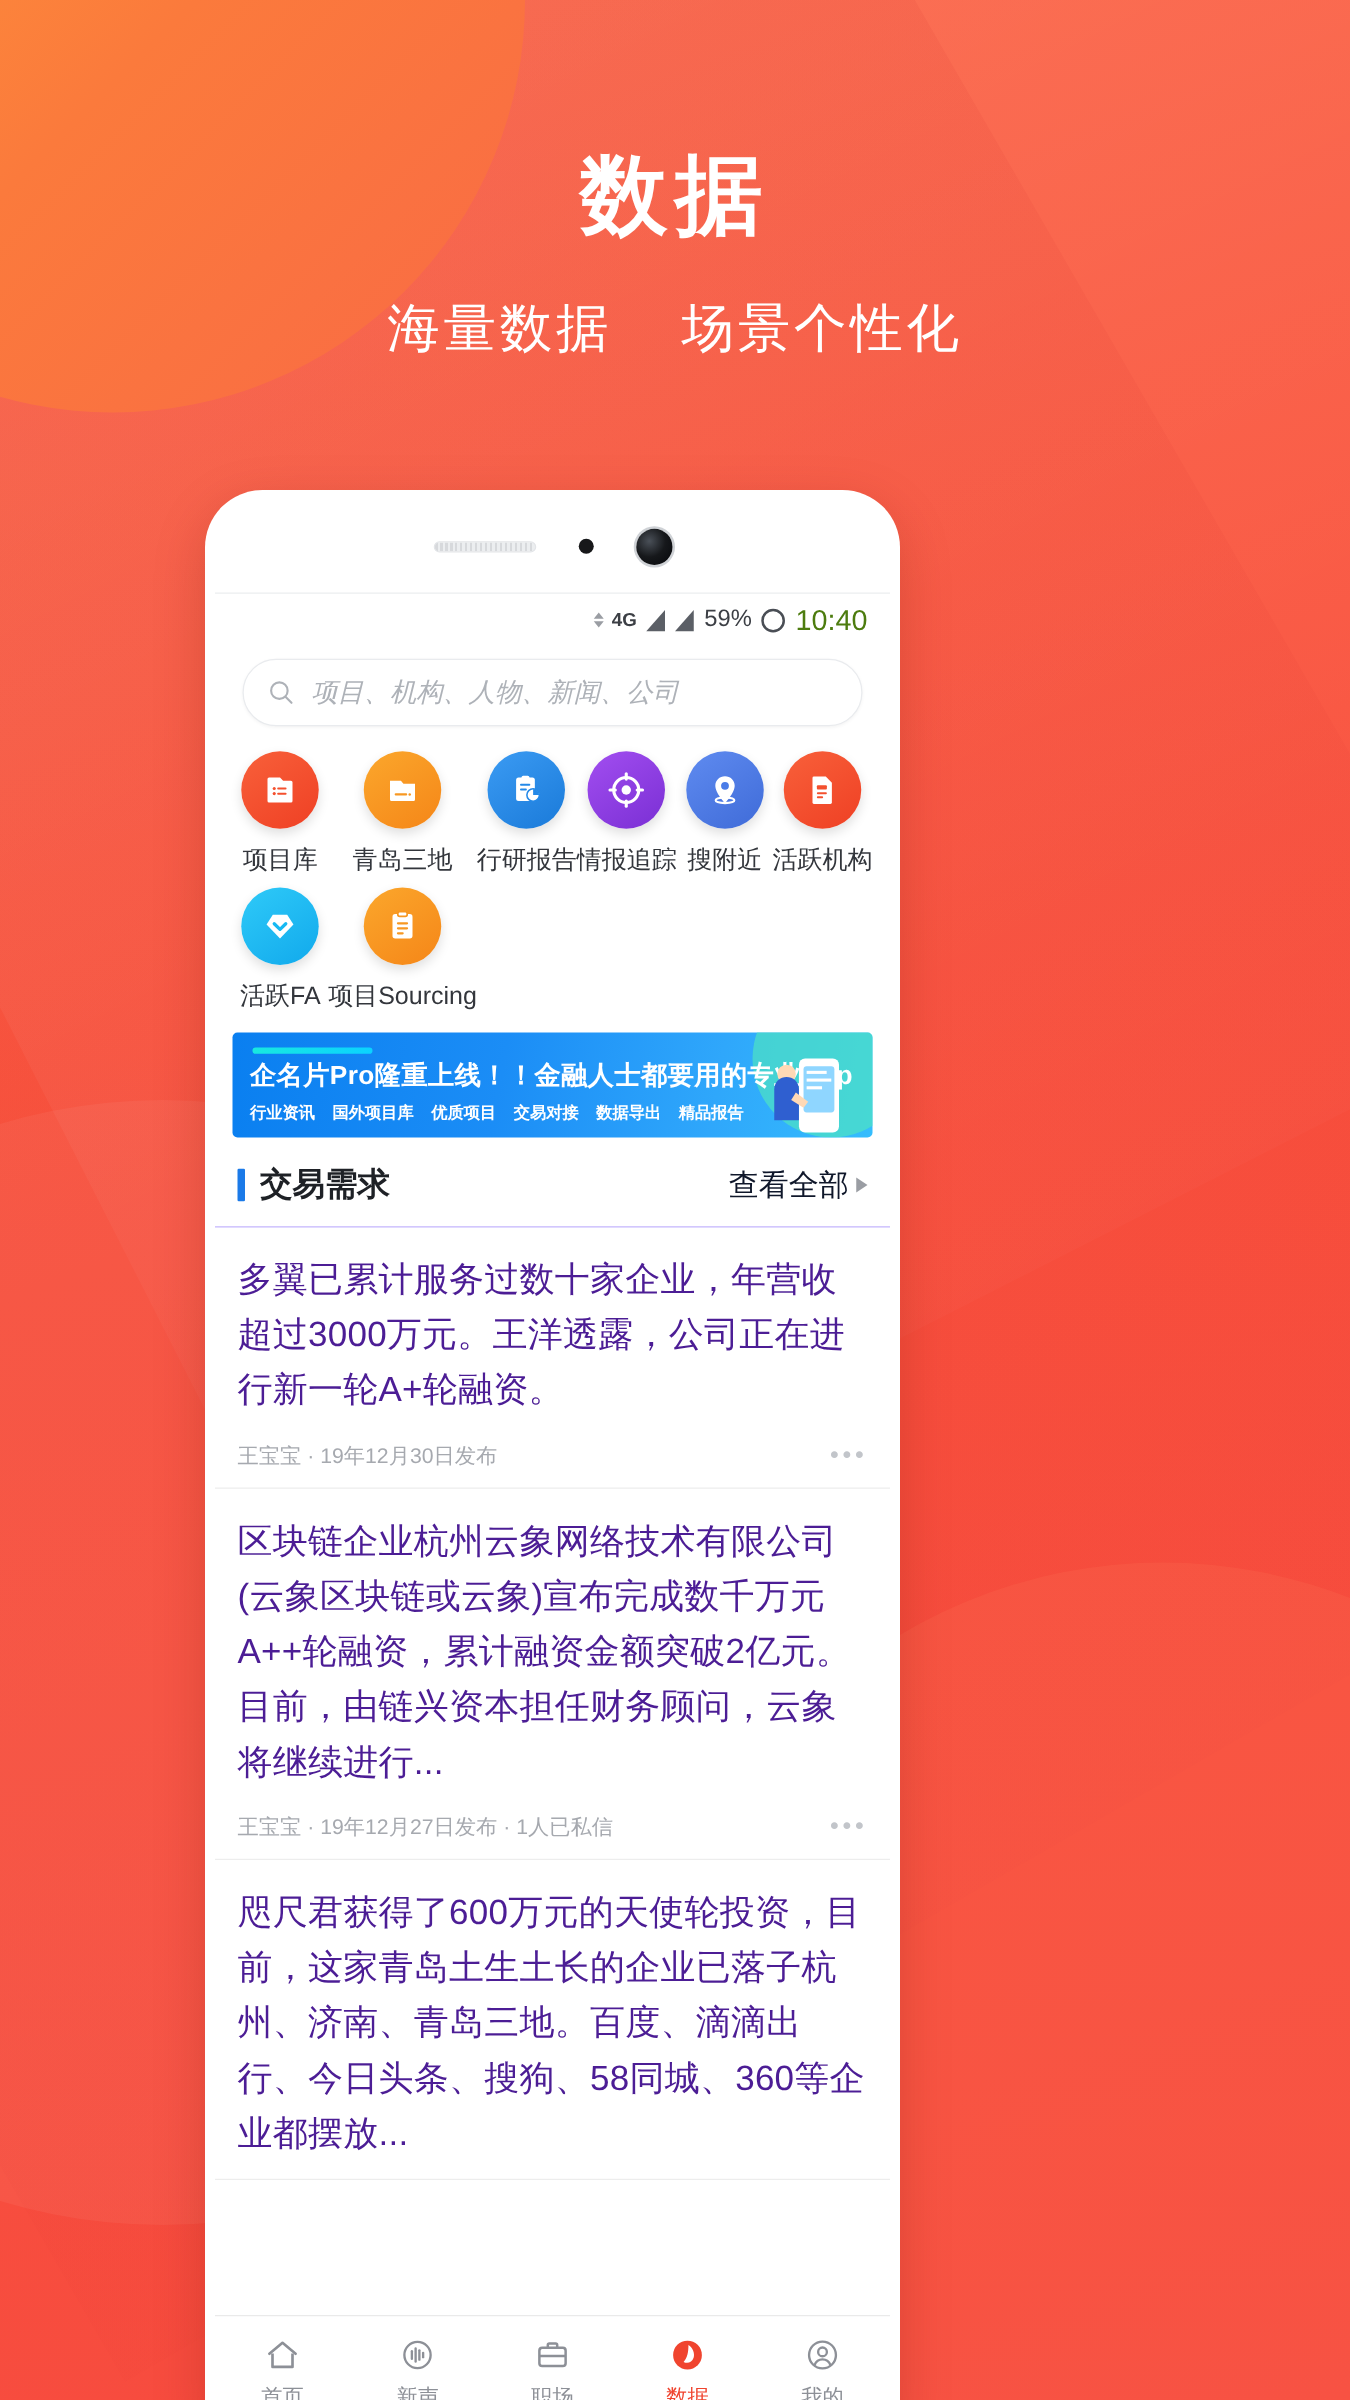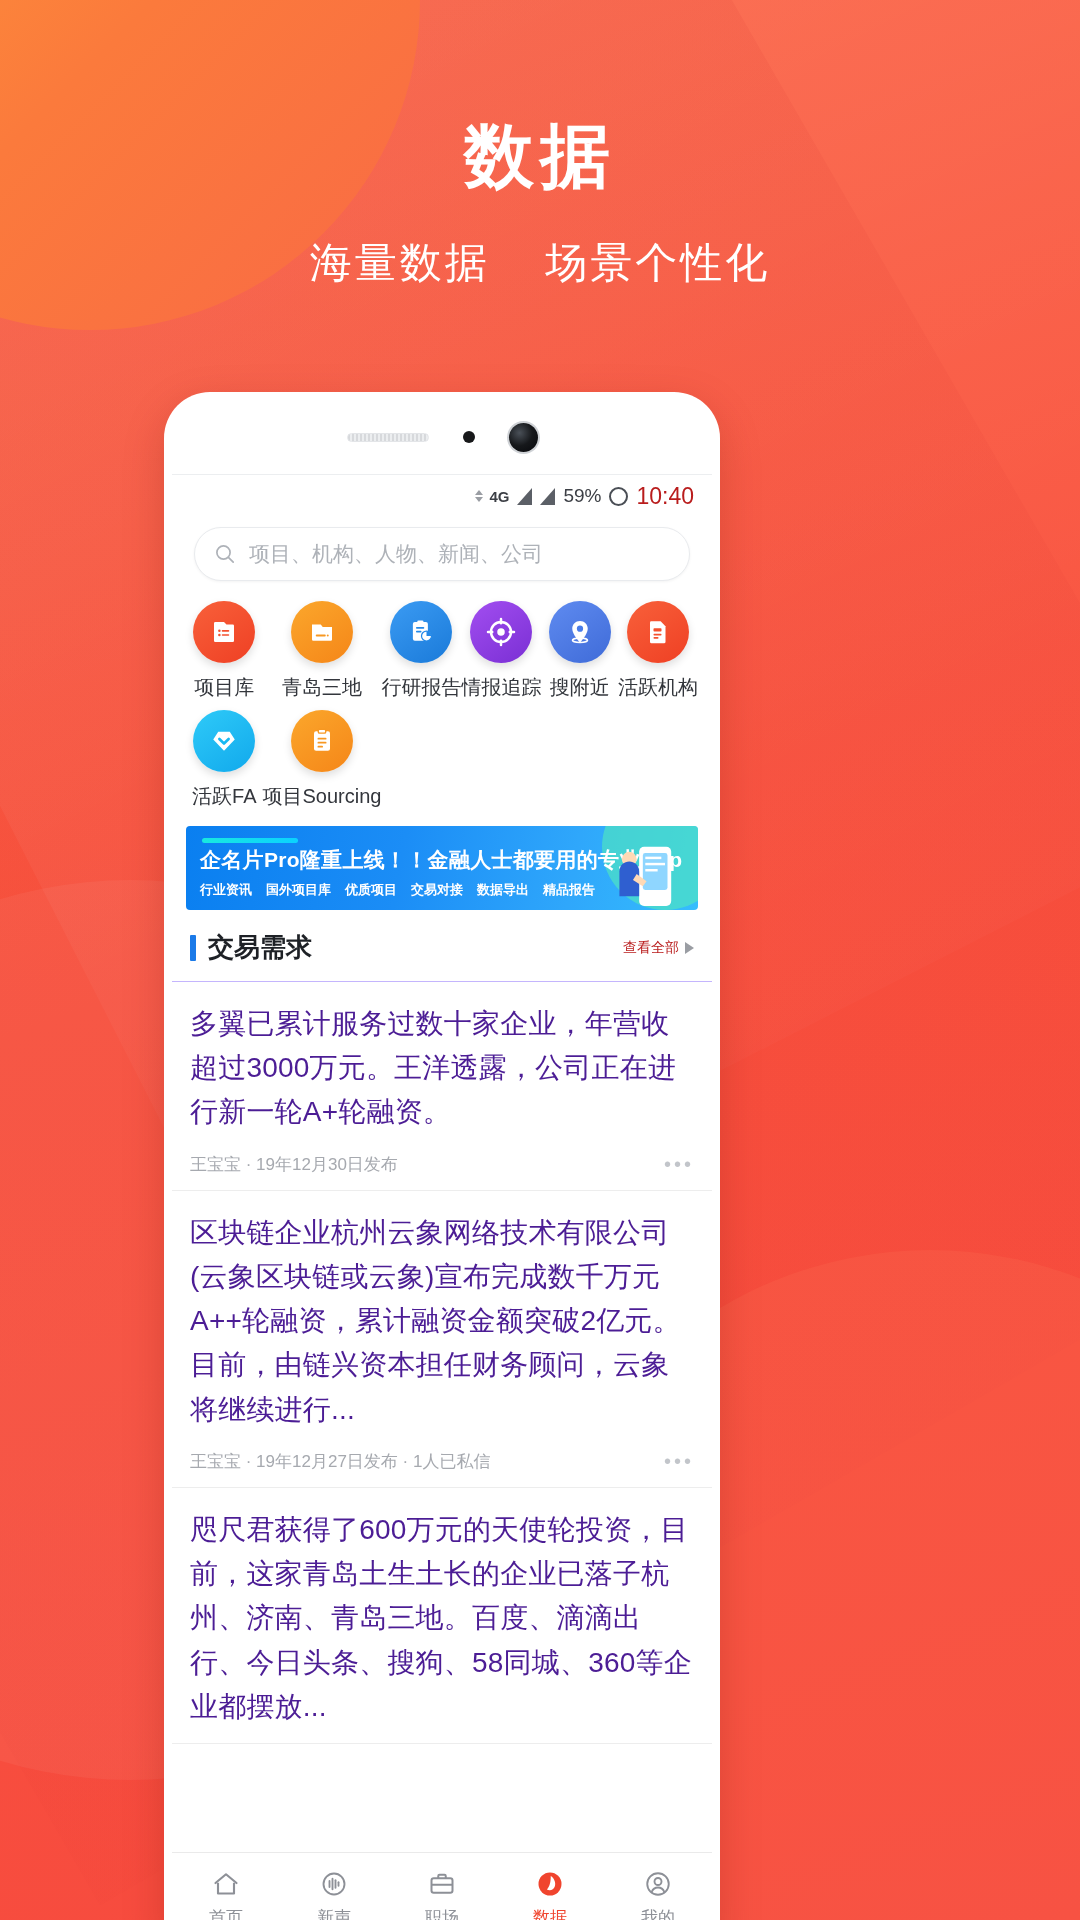--- a/index.html
+++ b/index.html
@@ -133,33 +133,33 @@
   .sig {
     width: 0; height: 0;
     border-left: 15px solid transparent;
     border-bottom: 17px solid #5b5f66;
   }
   .sb-battery {
     width: 19px; height: 19px; border-radius: 50%;
     border: 2.4px solid #4a4e55;
     display: inline-block;
   }
-  .sb-time { font-size: 23px; color: #b91c1c; }
+  .sb-time { font-size: 23px; color: #4d7c0f; }
 
   
   .searchwrap { padding: 10px 22px 4px; }
   .searchbar {
     height: 54px; border-radius: 27px;
     border: 1px solid #e9ebee;
     background: #fff;
     box-shadow: 0 1px 3px rgba(0,0,0,0.05);
     display: flex; align-items: center; gap: 12px;
     padding: 0 18px;
   }
-  .search-ph { color: #aeb2b8; font-size: 21px; }
+  .search-ph { color: #aeb2b8; font-size: 21px; font-style: italic; }
 
   
   .grid {
     padding: 16px 14px 10px;
     display: grid;
     grid-template-columns: repeat(6, 1fr);
     row-gap: 9px;
   }
   .grid-item {
     display: flex; flex-direction: column; align-items: center; gap: 11px;
@@ -207,21 +207,21 @@
 
   
   .sec-head {
     display: flex; align-items: center; justify-content: space-between;
     padding: 20px 18px 16px;
     border-bottom: 1px solid #c4b5fd;
   }
   .sec-left { display: flex; align-items: center; gap: 12px; }
   .sec-bar { width: 6px; height: 26px; background: #1b7ae8; border-radius: 1px; }
   .sec-title { font-size: 26px; font-weight: bold; color: #1e2126; }
-  .sec-more { display: flex; align-items: center; gap: 6px; color: #b91c1c; font-size: 14px; font-family: Liberation Mono, monospace; }
+  .sec-more { display: flex; align-items: center; gap: 6px; color: #0f172a; font-size: 24px; font-family: Liberation Mono, monospace; }
   .caret-r {
     width: 0; height: 0;
     border-top: 6px solid transparent; border-bottom: 6px solid transparent;
     border-left: 9px solid #9a9da3;
   }
 
   
   .feed { flex: 1; overflow: hidden; }
   .post { padding: 20px 18px 14px; border-bottom: 1px solid #ededed; }
   .post-text {

